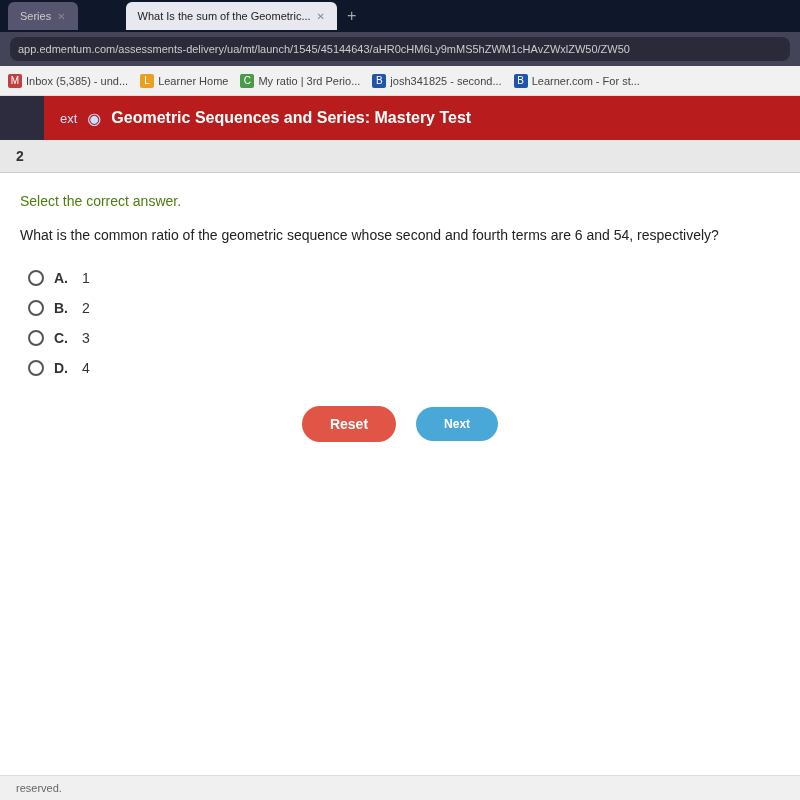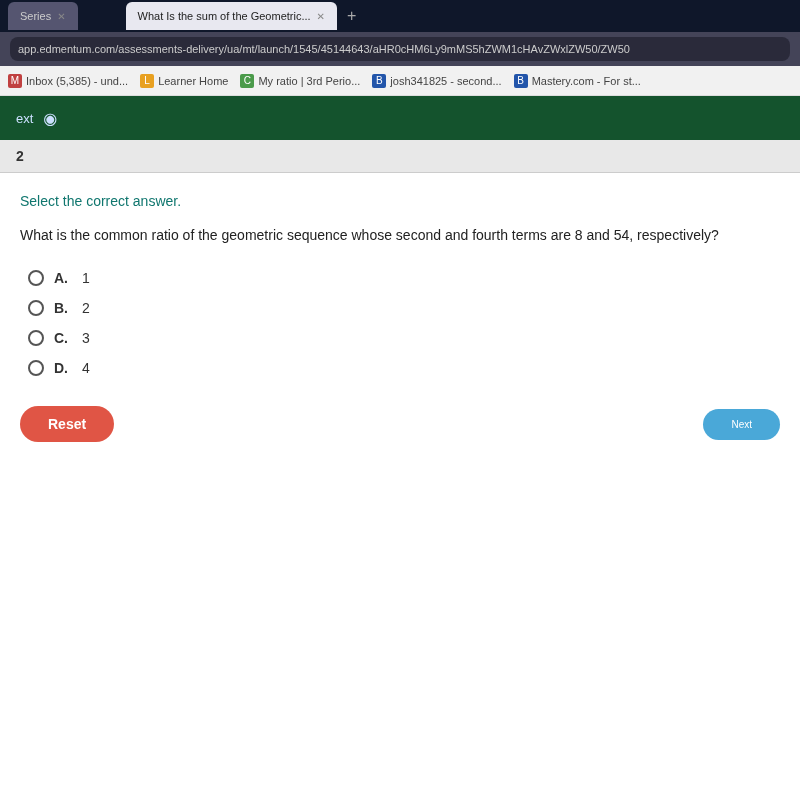--- a/index.html
+++ b/index.html
@@ -108,26 +108,27 @@
       height: 14px;
       border-radius: 2px;
       display: inline-flex;
       align-items: center;
       justify-content: center;
       font-size: 10px;
     }
 
     
     .page-header {
-      background: #14532d;
+      background: #b91c1c;
       height: 44px;
       display: flex;
       align-items: center;
       padding: 0 16px;
       gap: 10px;
+      margin-left: 44px;
     }
 
     .page-header-back {
       color: #cce0ff;
       font-size: 13px;
       cursor: pointer;
     }
 
     .page-header-dot {
       color: #cce0ff;
@@ -159,21 +160,21 @@
     }
 
     .question-container {
       padding: 20px 20px 16px 20px;
       background: white;
       flex: 1;
     }
 
     .instruction-text {
       font-size: 14px;
-      color: #0f766e;
+      color: #4d7c0f;
       margin-bottom: 16px;
     }
 
     .question-text {
       font-size: 14px;
       color: #222;
       margin-bottom: 24px;
       line-height: 1.5;
     }
 
@@ -208,21 +209,21 @@
 
     .option-value {
       font-size: 14px;
       color: #333;
       margin-left: 4px;
     }
 
     
     .buttons-area {
       display: flex;
-      justify-content: space-between;
+      justify-content: center;
       align-items: center;
       gap: 20px;
       padding: 30px 0 20px 0;
       background: white;
     }
 
     .btn-reset {
       background: #e05545;
       color: white;
       border: none;
@@ -232,22 +233,22 @@
       font-weight: bold;
       cursor: pointer;
     }
 
     .btn-next {
       background: #4aa8d8;
       color: white;
       border: none;
       border-radius: 20px;
       padding: 10px 28px;
-      font-size: 10px;
-      font-weight: normal;
+      font-size: 12px;
+      font-weight: bold;
       cursor: pointer;
     }
 
     .footer-area {
       background: #f0f0f0;
       padding: 6px 16px;
       font-size: 11px;
       color: #666;
       border-top: 1px solid #ddd;
     }
@@ -290,38 +291,39 @@
     <div class="bookmark-item">
       <span class="bookmark-icon" style="background:#4a9a4a;color:white;">C</span>
       <span>My ratio | 3rd Perio...</span>
     </div>
     <div class="bookmark-item">
       <span class="bookmark-icon" style="background:#2255aa;color:white;">B</span>
       <span>josh341825 - second...</span>
     </div>
     <div class="bookmark-item">
       <span class="bookmark-icon" style="background:#2255aa;color:white;">B</span>
-      <span>Mastery.com - For st...</span>
+      <span>Learner.com - For st...</span>
     </div>
   </div>
 
   <div class="page-header">
     <span class="page-header-back">ext</span>
     <span class="page-header-dot">◉</span>
+    <span class="page-header-title">Geometric Sequences and Series: Mastery Test</span>
   </div>
 
   <div class="main-content">
 
     <div class="question-number-bar">
       <span>2</span>
     </div>
 
     <div class="question-container">
       <p class="instruction-text">Select the correct answer.</p>
-      <p class="question-text">What is the common ratio of the geometric sequence whose second and fourth terms are 8 and 54, respectively?</p>
+      <p class="question-text">What is the common ratio of the geometric sequence whose second and fourth terms are 6 and 54, respectively?</p>
 
       <div class="options-list">
 
         <div class="option-item">
           <span class="radio-btn"></span>
           <span class="option-label">A.</span>
           <span class="option-value">1</span>
         </div>
 
         <div class="option-item">
@@ -347,14 +349,17 @@
       <div class="buttons-area">
         <button class="btn-reset">Reset</button>
         <button class="btn-next">Next</button>
       </div>
 
       <div class="empty-space"></div>
     </div>
 
   </div>
 
+  <div class="footer-area">
+    <span>reserved.</span>
+  </div>
 
 </div>
 
 </body></html>

